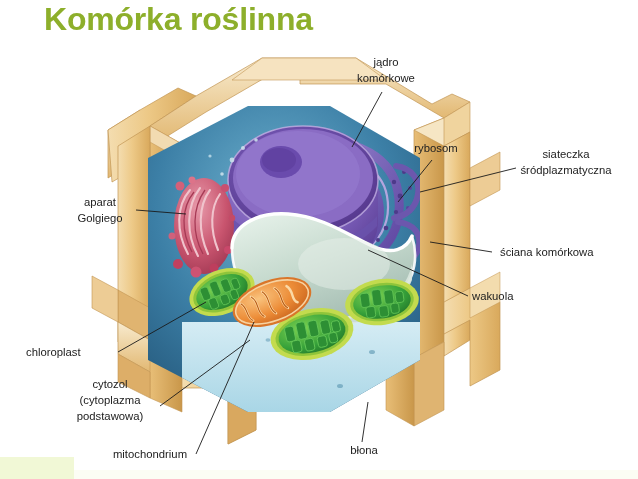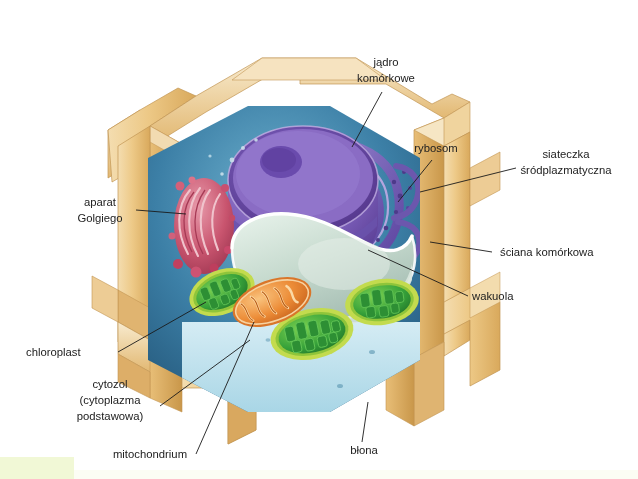--- a/index.html
+++ b/index.html
@@ -53,20 +53,21 @@
     stroke:#1a1a1a;
     stroke-width:0.9;
     fill:none;
   }
 </style>
 </head>
 <body>
 
 <div id="slide">
 
+  <div id="title">Komórka roślinna</div>
 
   <div id="figure">
   <svg viewBox="0 0 638 420" width="638" height="420" xmlns="http://www.w3.org/2000/svg">
     <defs>
       <linearGradient id="wallG" x1="0" y1="0" x2="1" y2="0">
         <stop offset="0" stop-color="#F4DDB0"></stop>
         <stop offset="0.45" stop-color="#EDC987"></stop>
         <stop offset="1" stop-color="#D9A95C"></stop>
       </linearGradient>
       <linearGradient id="wallTop" x1="0" y1="0" x2="0" y2="1">

